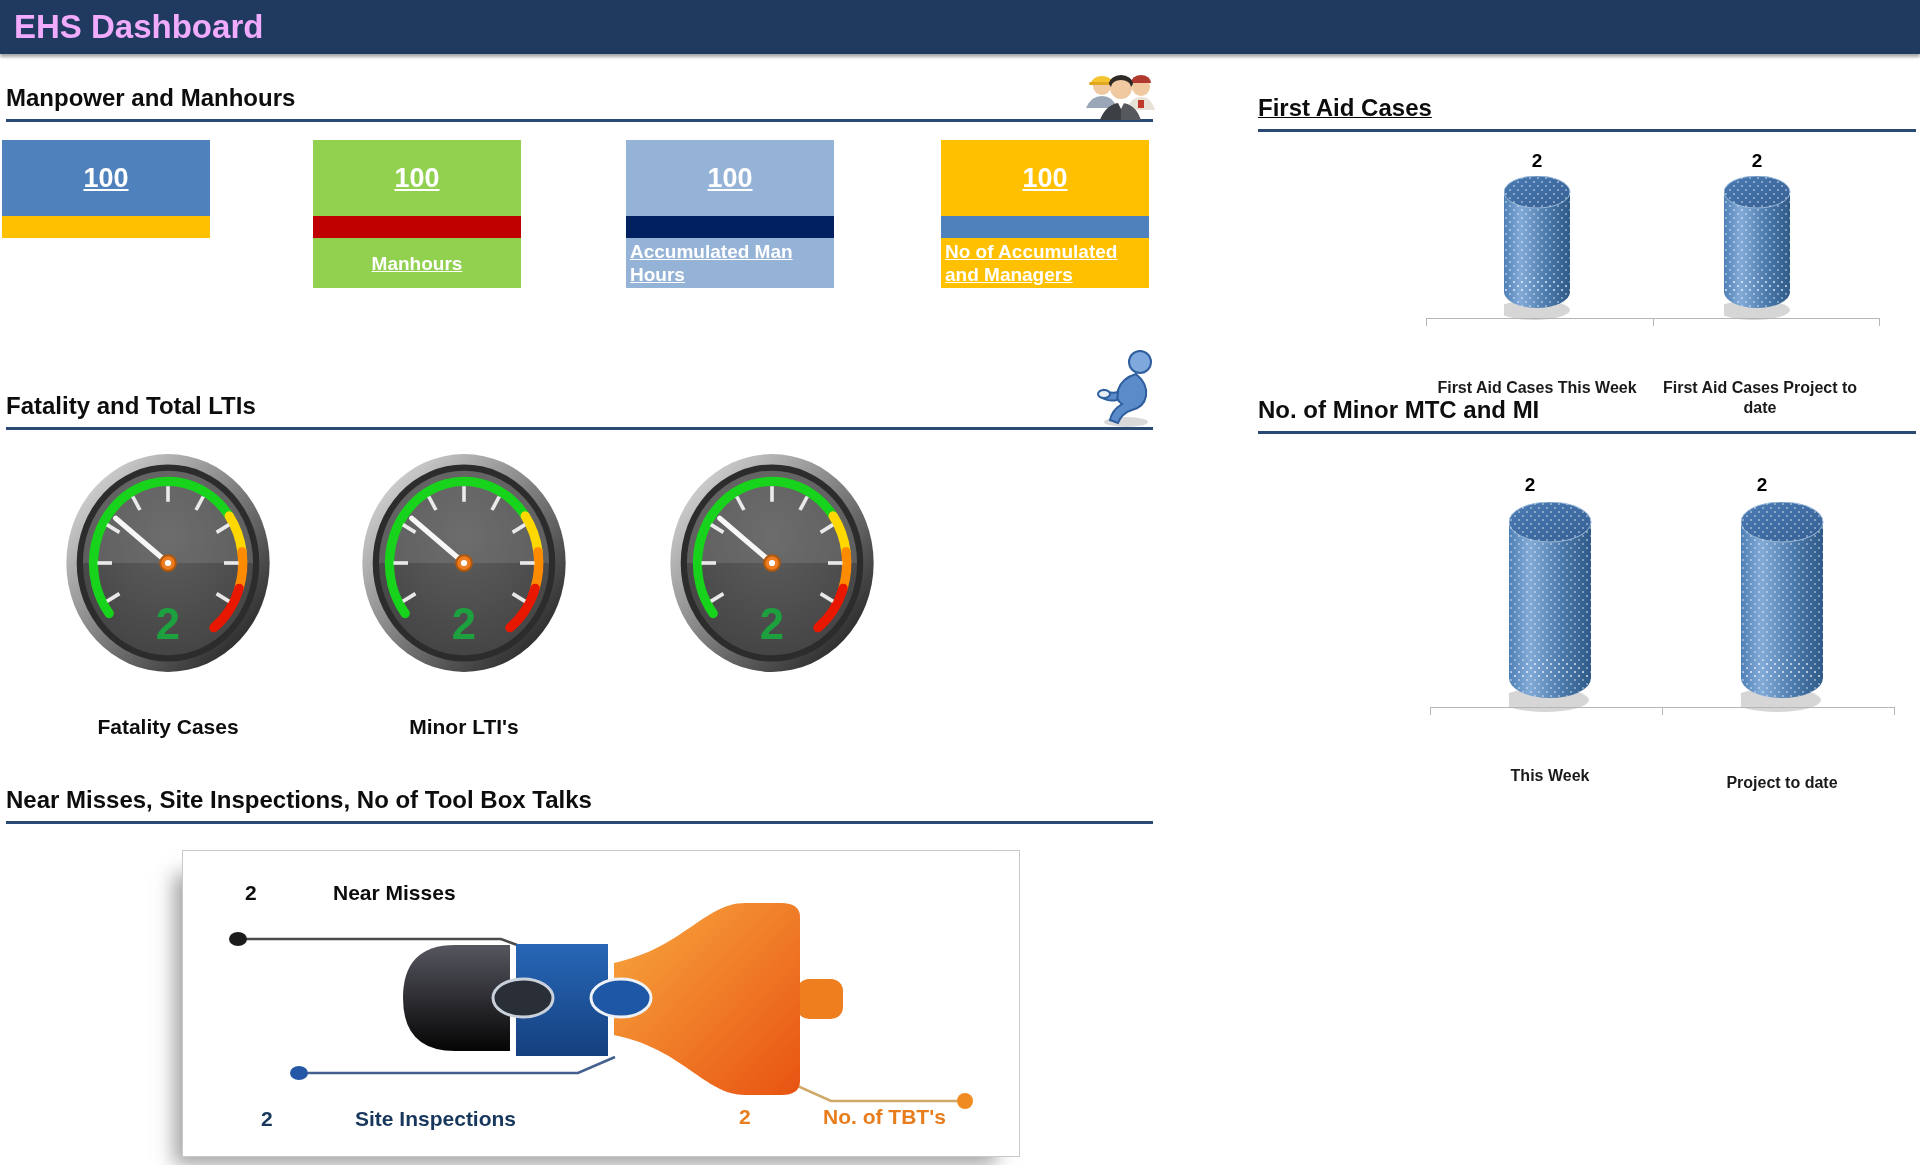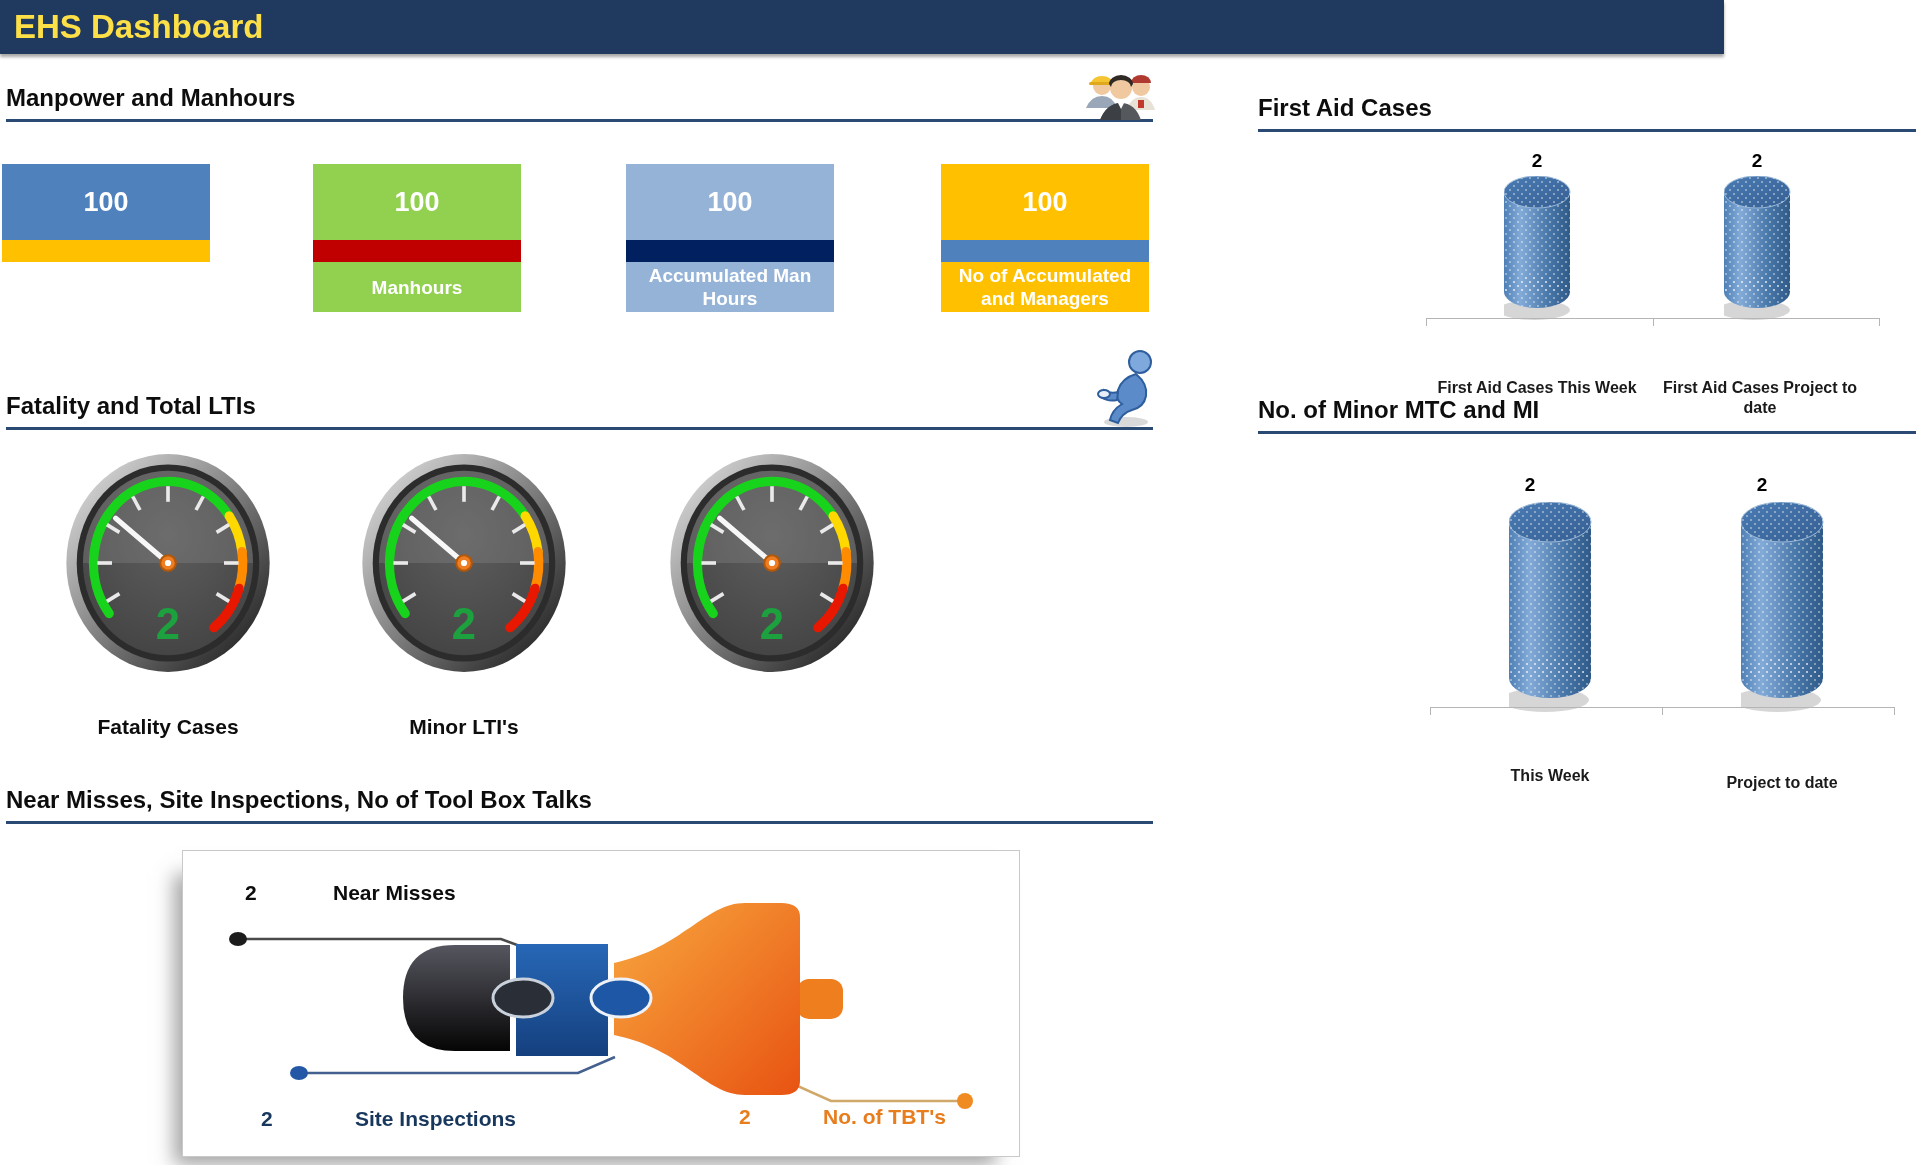--- a/index.html
+++ b/index.html
@@ -1,31 +1,31 @@
 <!DOCTYPE html>
 <html><head>
 <meta charset="utf-8">
 <style>
   * { margin:0; padding:0; box-sizing:border-box; }
   html,body { width:1920px; height:1165px; background:#ffffff;
     font-family:"Liberation Sans", sans-serif; position:relative; overflow:hidden; }
 
   
-  .topbar { position:absolute; left:0; top:0; width:1724px; height:54px;
-    background:#203a5f; color:#fde047; display:flex; align-items:center;
+  .topbar { position:absolute; left:0; top:0; width:1920px; height:54px;
+    background:#203a5f; color:#f0abfc; display:flex; align-items:center;
     padding-left:14px; font-size:33px; font-weight:bold;
     box-shadow:0 3px 3px rgba(0,0,0,.35); }
 
   
   .section-head { position:absolute; border-bottom:3px solid #2a4a73; padding-bottom:7px; }
   .section-head .t { font-size:24px; font-weight:bold; color:#0d0d0d;text-align:center; }
 
   
-  .kpi-card { position:absolute; top:164px; width:208px; height:148px;
-    color:#fff; font-weight:bold; text-align:center; }
+  .kpi-card { position:absolute; top:140px; width:208px; height:148px;
+    color:#fff; font-weight:bold; text-align:left;text-decoration:underline; }
   .kpi-value { height:76px; display:flex; align-items:center; justify-content:center; font-size:27px; }
   .kpi-stripe { height:22px; }
   .kpi-label { height:50px; font-size:19px; line-height:23px;
     display:flex; align-items:center; justify-content:center; padding:0 4px; }
   .c-blue { background:#4f81bd; } .c-green { background:#92d050; }
   .c-lblue { background:#95b3d7; } .c-gold { background:#ffc000; }
   .s-gold { background:#ffc000; } .s-red { background:#c00000; }
   .s-navy { background:#002060; } .s-blue { background:#4f81bd; }
 
   
@@ -102,21 +102,21 @@
 
 <div class="section-head" style="left:6px; top:84px; width:1147px;">
   <span class="t">Manpower and Manhours</span>
 </div>
 <div class="section-head" style="left:6px; top:392px; width:1147px;">
   <span class="t">Fatality and Total LTIs</span>
 </div>
 <div class="section-head" style="left:6px; top:786px; width:1147px;">
   <span class="t">Near Misses, Site Inspections, No of Tool Box Talks</span>
 </div>
-<div class="section-head" style="left:1258px; top:94px; width:658px;">
+<div class="section-head" style="left:1258px; top:94px; width:658px;text-decoration:underline;">
   <span class="t">First Aid Cases</span>
 </div>
 <div class="section-head" style="left:1258px; top:396px; width:658px;">
   <span class="t">No. of Minor MTC and MI</span>
 </div>
 
 <svg class="icon-abs" style="left:1080px; top:62px;" width="82" height="60" viewBox="0 0 82 60">
 
   <path d="M6,46 q5,-12 16,-12 q11,0 15,12 z" fill="#9aa7b8"></path>
   <circle cx="22" cy="24" r="9" fill="#f0c9a0"></circle>

